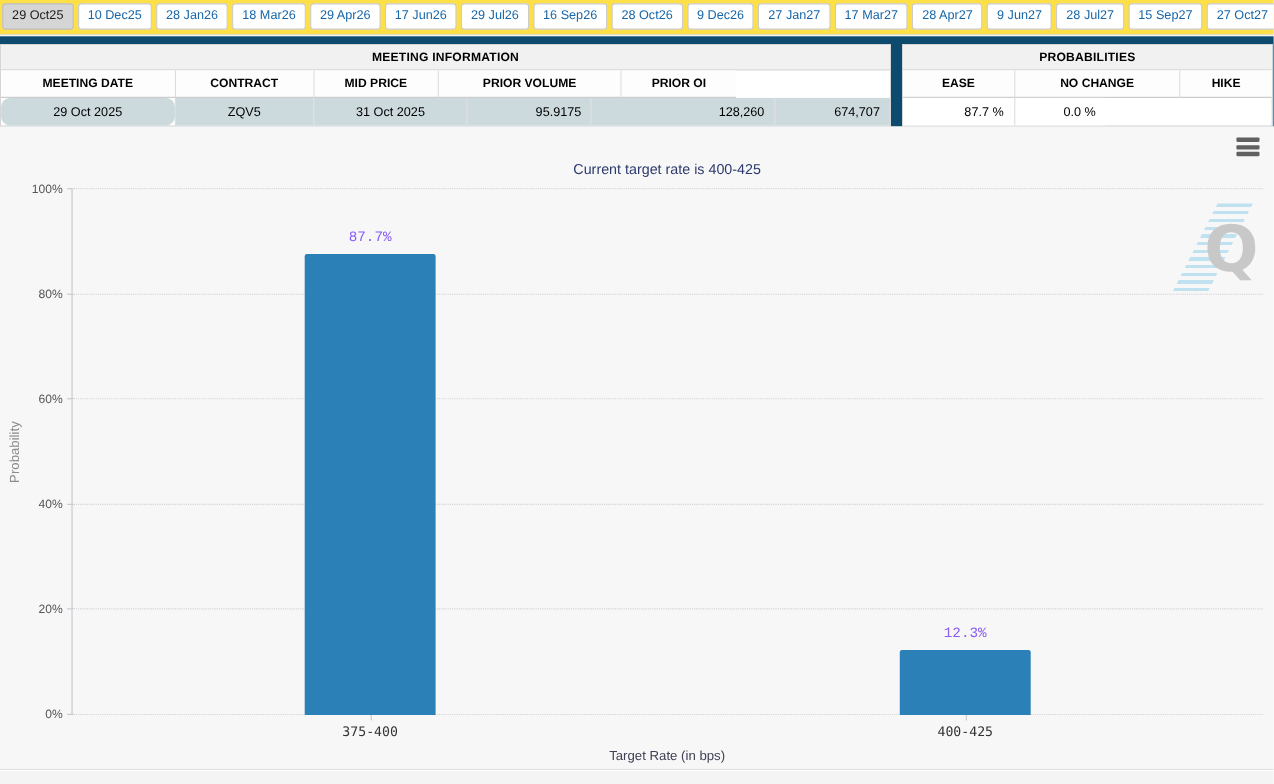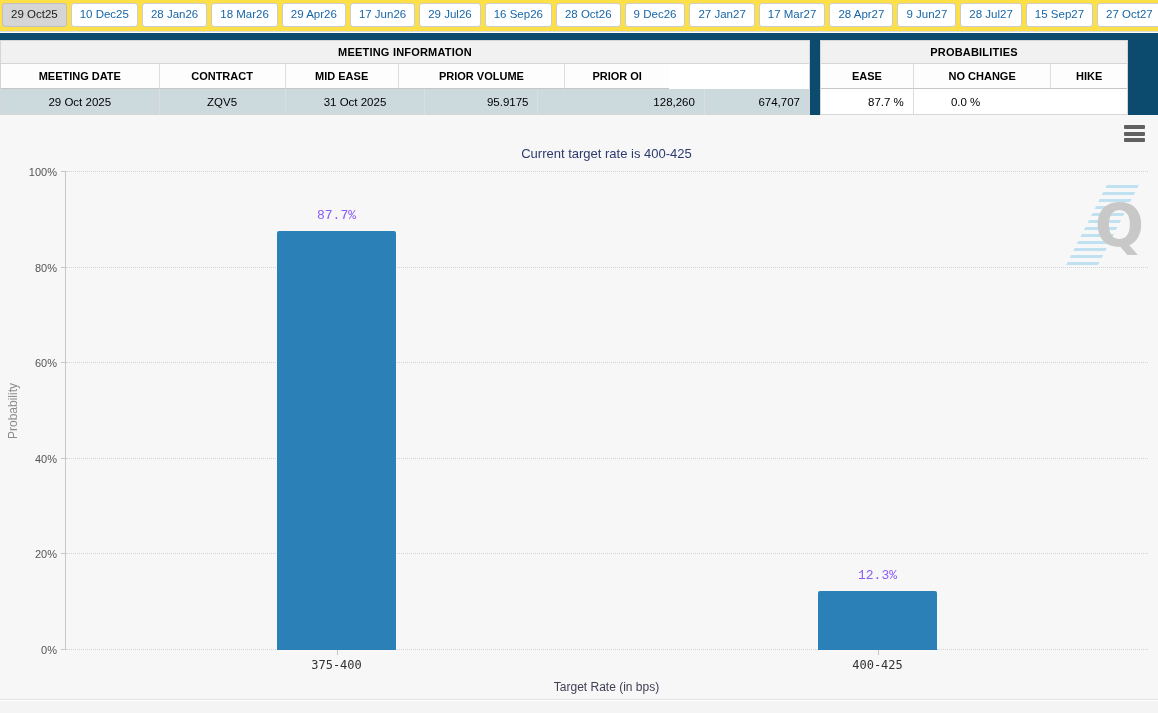--- a/index.html
+++ b/index.html
@@ -11,21 +11,21 @@
             border-bottom:1px solid #dedede; padding:3px 0 8px 2px; white-space:nowrap; }
   .tab { display:inline-block; margin-right:4px; padding:4px 8px 5px; border:1px solid #cccccc;
          border-radius:3px; background:#fff; color:#1766a8; font-size:11.5px;
          font-family:"Liberation Sans",sans-serif; cursor:pointer; line-height:1.1; }
   .tab.active { background:#d5d5d5; border-color:#bfbfbf; color:#1c1c1c; }
 
   
   .tables-zone { position:absolute; top:33px; left:0; width:100%; height:82px; background:#0c4a6e; }
   .info-table { position:absolute; top:7px; background:#ffffff; border:1px solid #d6d6d6; font-size:11px; color:#000; }
   #meeting-table { left:0; width:810px; }
-  #prob-table { left:820px; width:308px; }
+  #prob-table { left:820px; width:337px; }
   .t-title { height:23px; background:#f1f1f1; border-bottom:1px solid #d6d6d6; font-weight:bold;
              display:flex; align-items:center; justify-content:center; letter-spacing:.2px; }
   .row { display:flex; }
   .cell { border-left:1px solid #dddddd; padding:0 9px; display:flex; align-items:center; overflow:hidden; }
   .cell:first-child { border-left:none; }
   .cols .cell { height:25px; font-weight:bold; border-bottom:1px solid #c6c6c6; background:#fdfdfd; }
   .vals .cell { height:25px; font-size:11.5px; }
   #meeting-table .vals .cell { background:#ccd9dd; }
   #prob-table .vals .cell { background:#ffffff; }
 
@@ -69,26 +69,26 @@
 <body>
 
 <div class="tabbar"><button class="tab active">29 Oct25</button><button class="tab">10 Dec25</button><button class="tab">28 Jan26</button><button class="tab">18 Mar26</button><button class="tab">29 Apr26</button><button class="tab">17 Jun26</button><button class="tab">29 Jul26</button><button class="tab">16 Sep26</button><button class="tab">28 Oct26</button><button class="tab">9 Dec26</button><button class="tab">27 Jan27</button><button class="tab">17 Mar27</button><button class="tab">28 Apr27</button><button class="tab">9 Jun27</button><button class="tab">28 Jul27</button><button class="tab">15 Sep27</button><button class="tab">27 Oct27</button></div>
 
 <div class="tables-zone">
   <div class="info-table" id="meeting-table">
     <div class="t-title">MEETING INFORMATION</div>
     <div class="row cols">
         <div class="cell" style="width: 19.5%; justify-content: center;">MEETING DATE</div>
         <div class="cell" style="width: 15.6%; justify-content: center;">CONTRACT</div>
-        <div class="cell" style="width: 14%; justify-content: center;">MID EASE</div>
+        <div class="cell" style="width: 14%; justify-content: center;">MID PRICE</div>
         <div class="cell" style="width: 20.6%; justify-content: center;">PRIOR VOLUME</div>
         <div class="cell" style="width: 13%; justify-content: center;">PRIOR OI</div>
       </div>
     <div class="row vals">
-        <div class="cell" style="width: 19.5%; justify-content: center;">29 Oct 2025</div>
+        <div class="cell" style="width: 19.5%; justify-content: center; border-radius: 8px;">29 Oct 2025</div>
         <div class="cell" style="width: 15.6%; justify-content: center;">ZQV5</div>
         <div class="cell" style="width: 17.3%; justify-content: center;">31 Oct 2025</div>
         <div class="cell" style="width: 14%; justify-content: flex-end;">95.9175</div>
         <div class="cell" style="width: 20.6%; justify-content: flex-end;">128,260</div>
         <div class="cell" style="width: 13%; justify-content: flex-end;">674,707</div>
       </div>
   </div>
   <div class="info-table" id="prob-table">
     <div class="t-title">PROBABILITIES</div>
     <div class="row cols">

